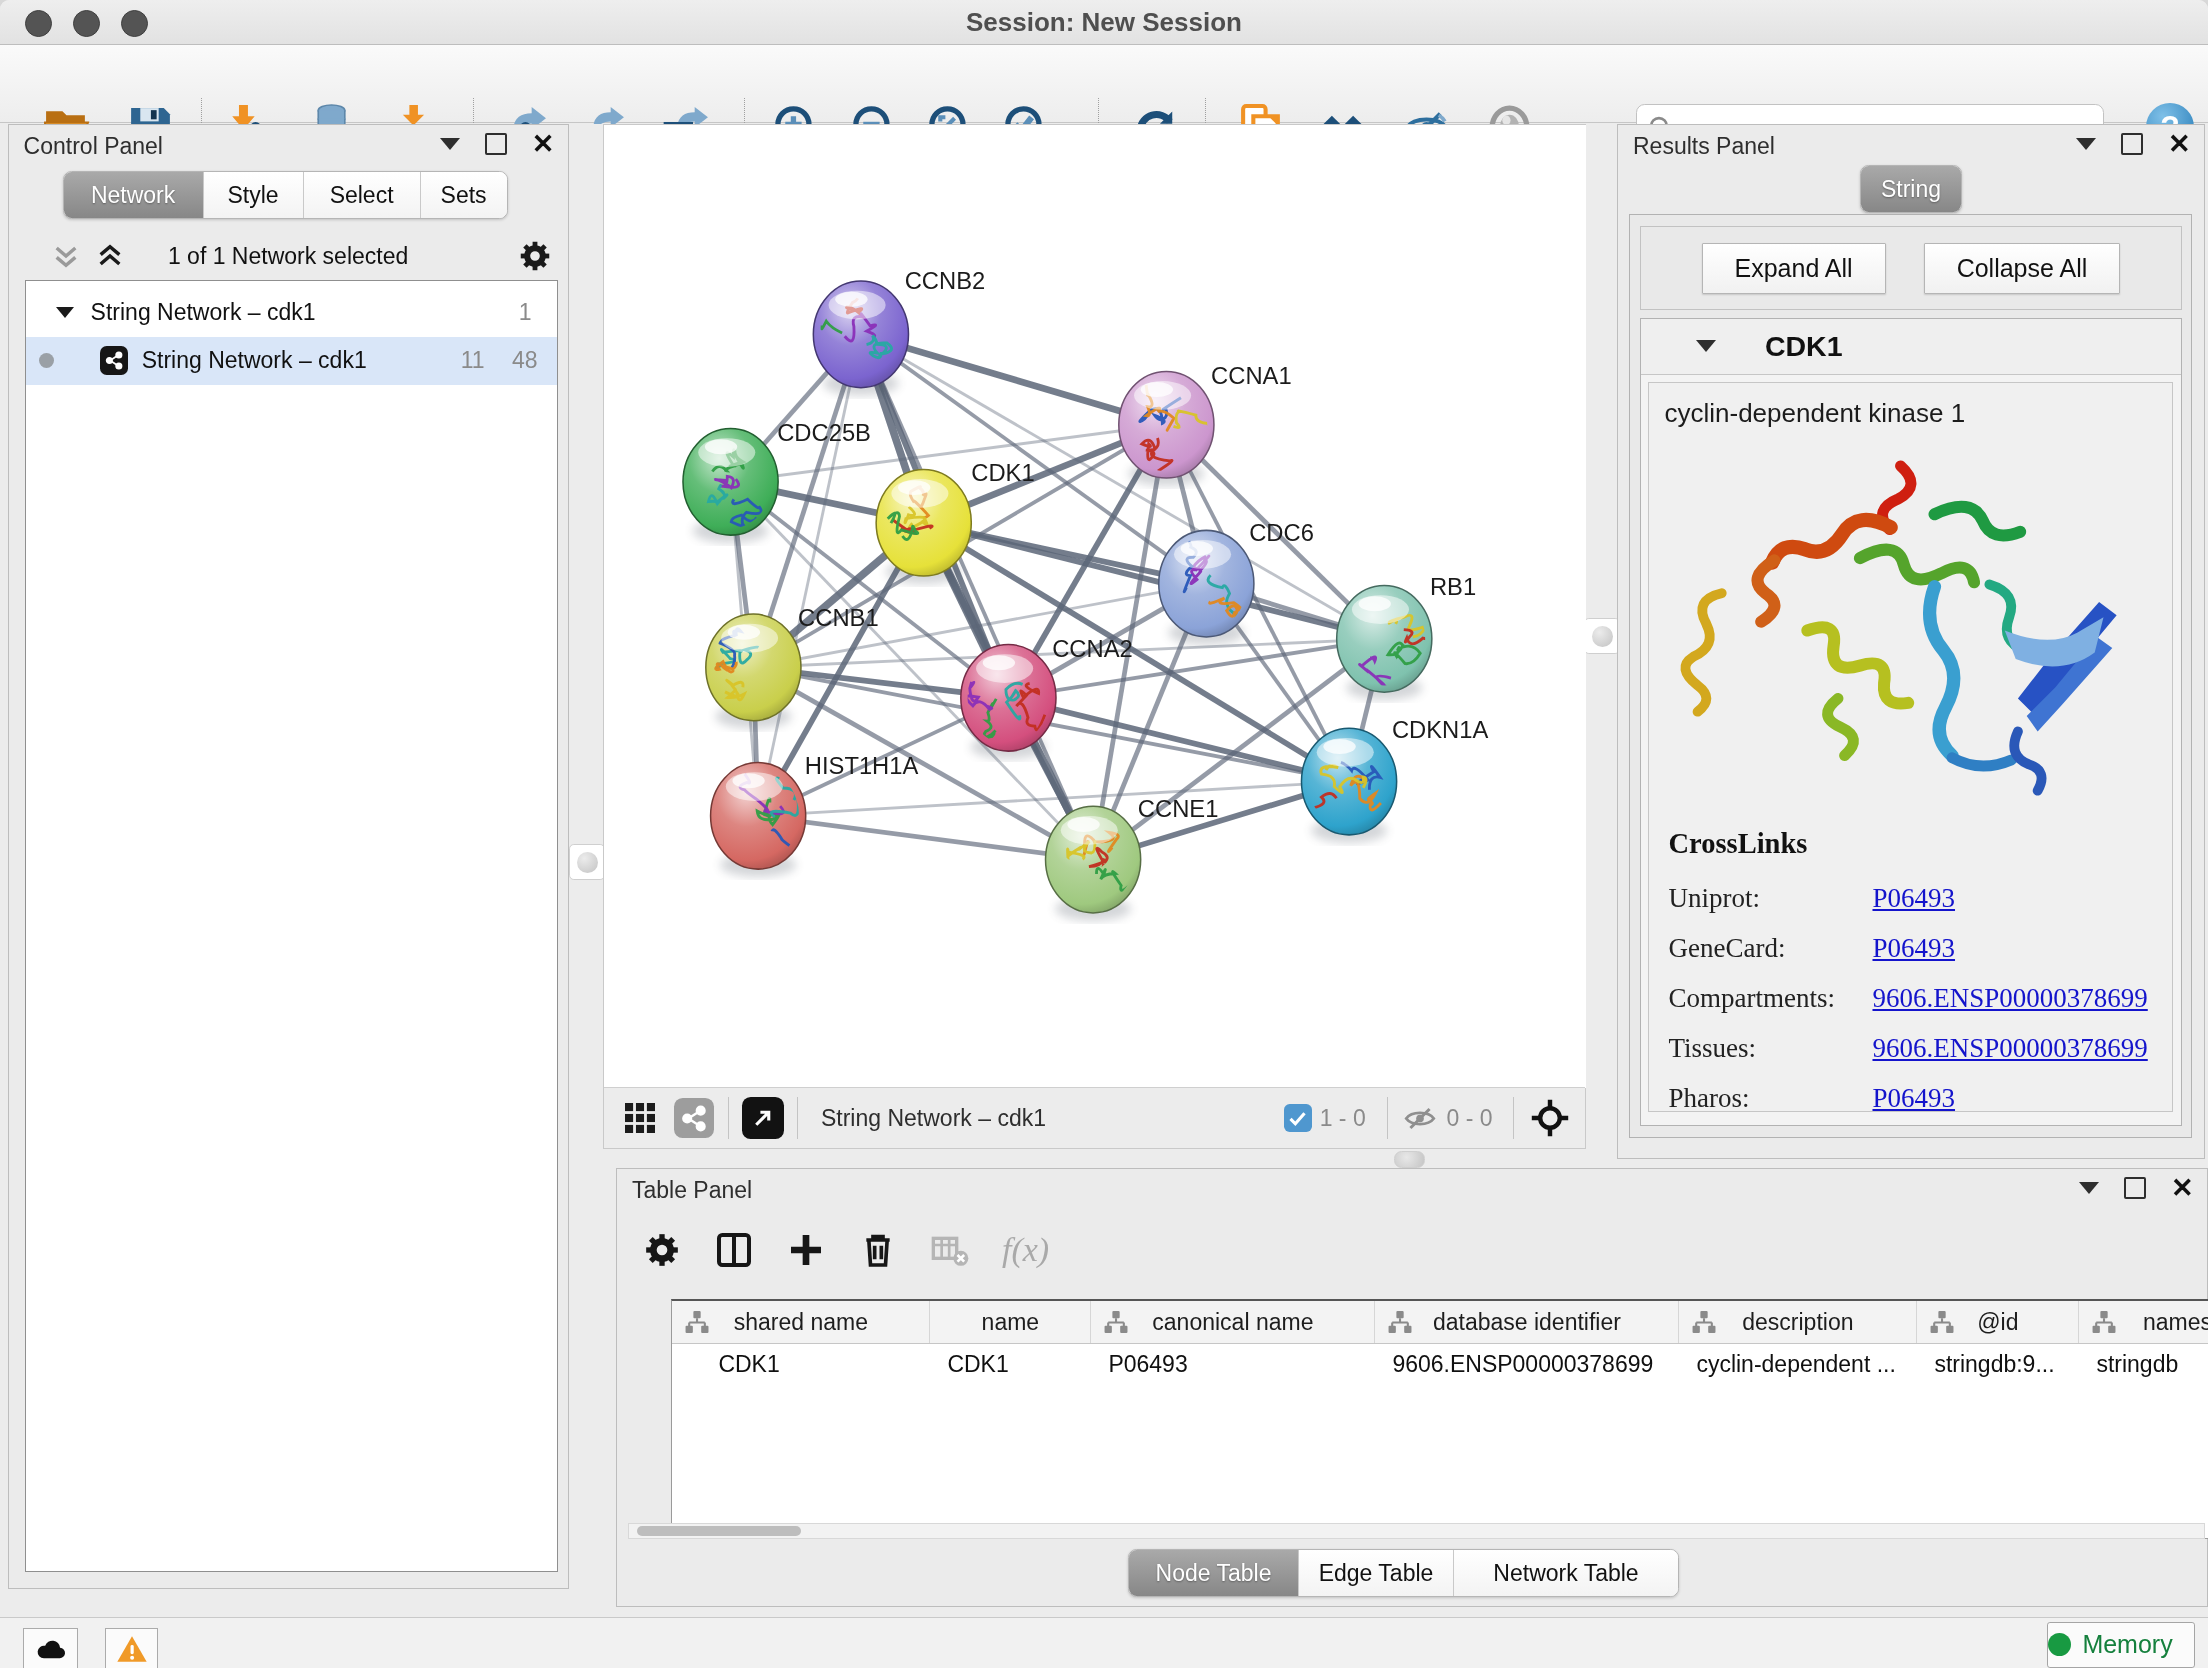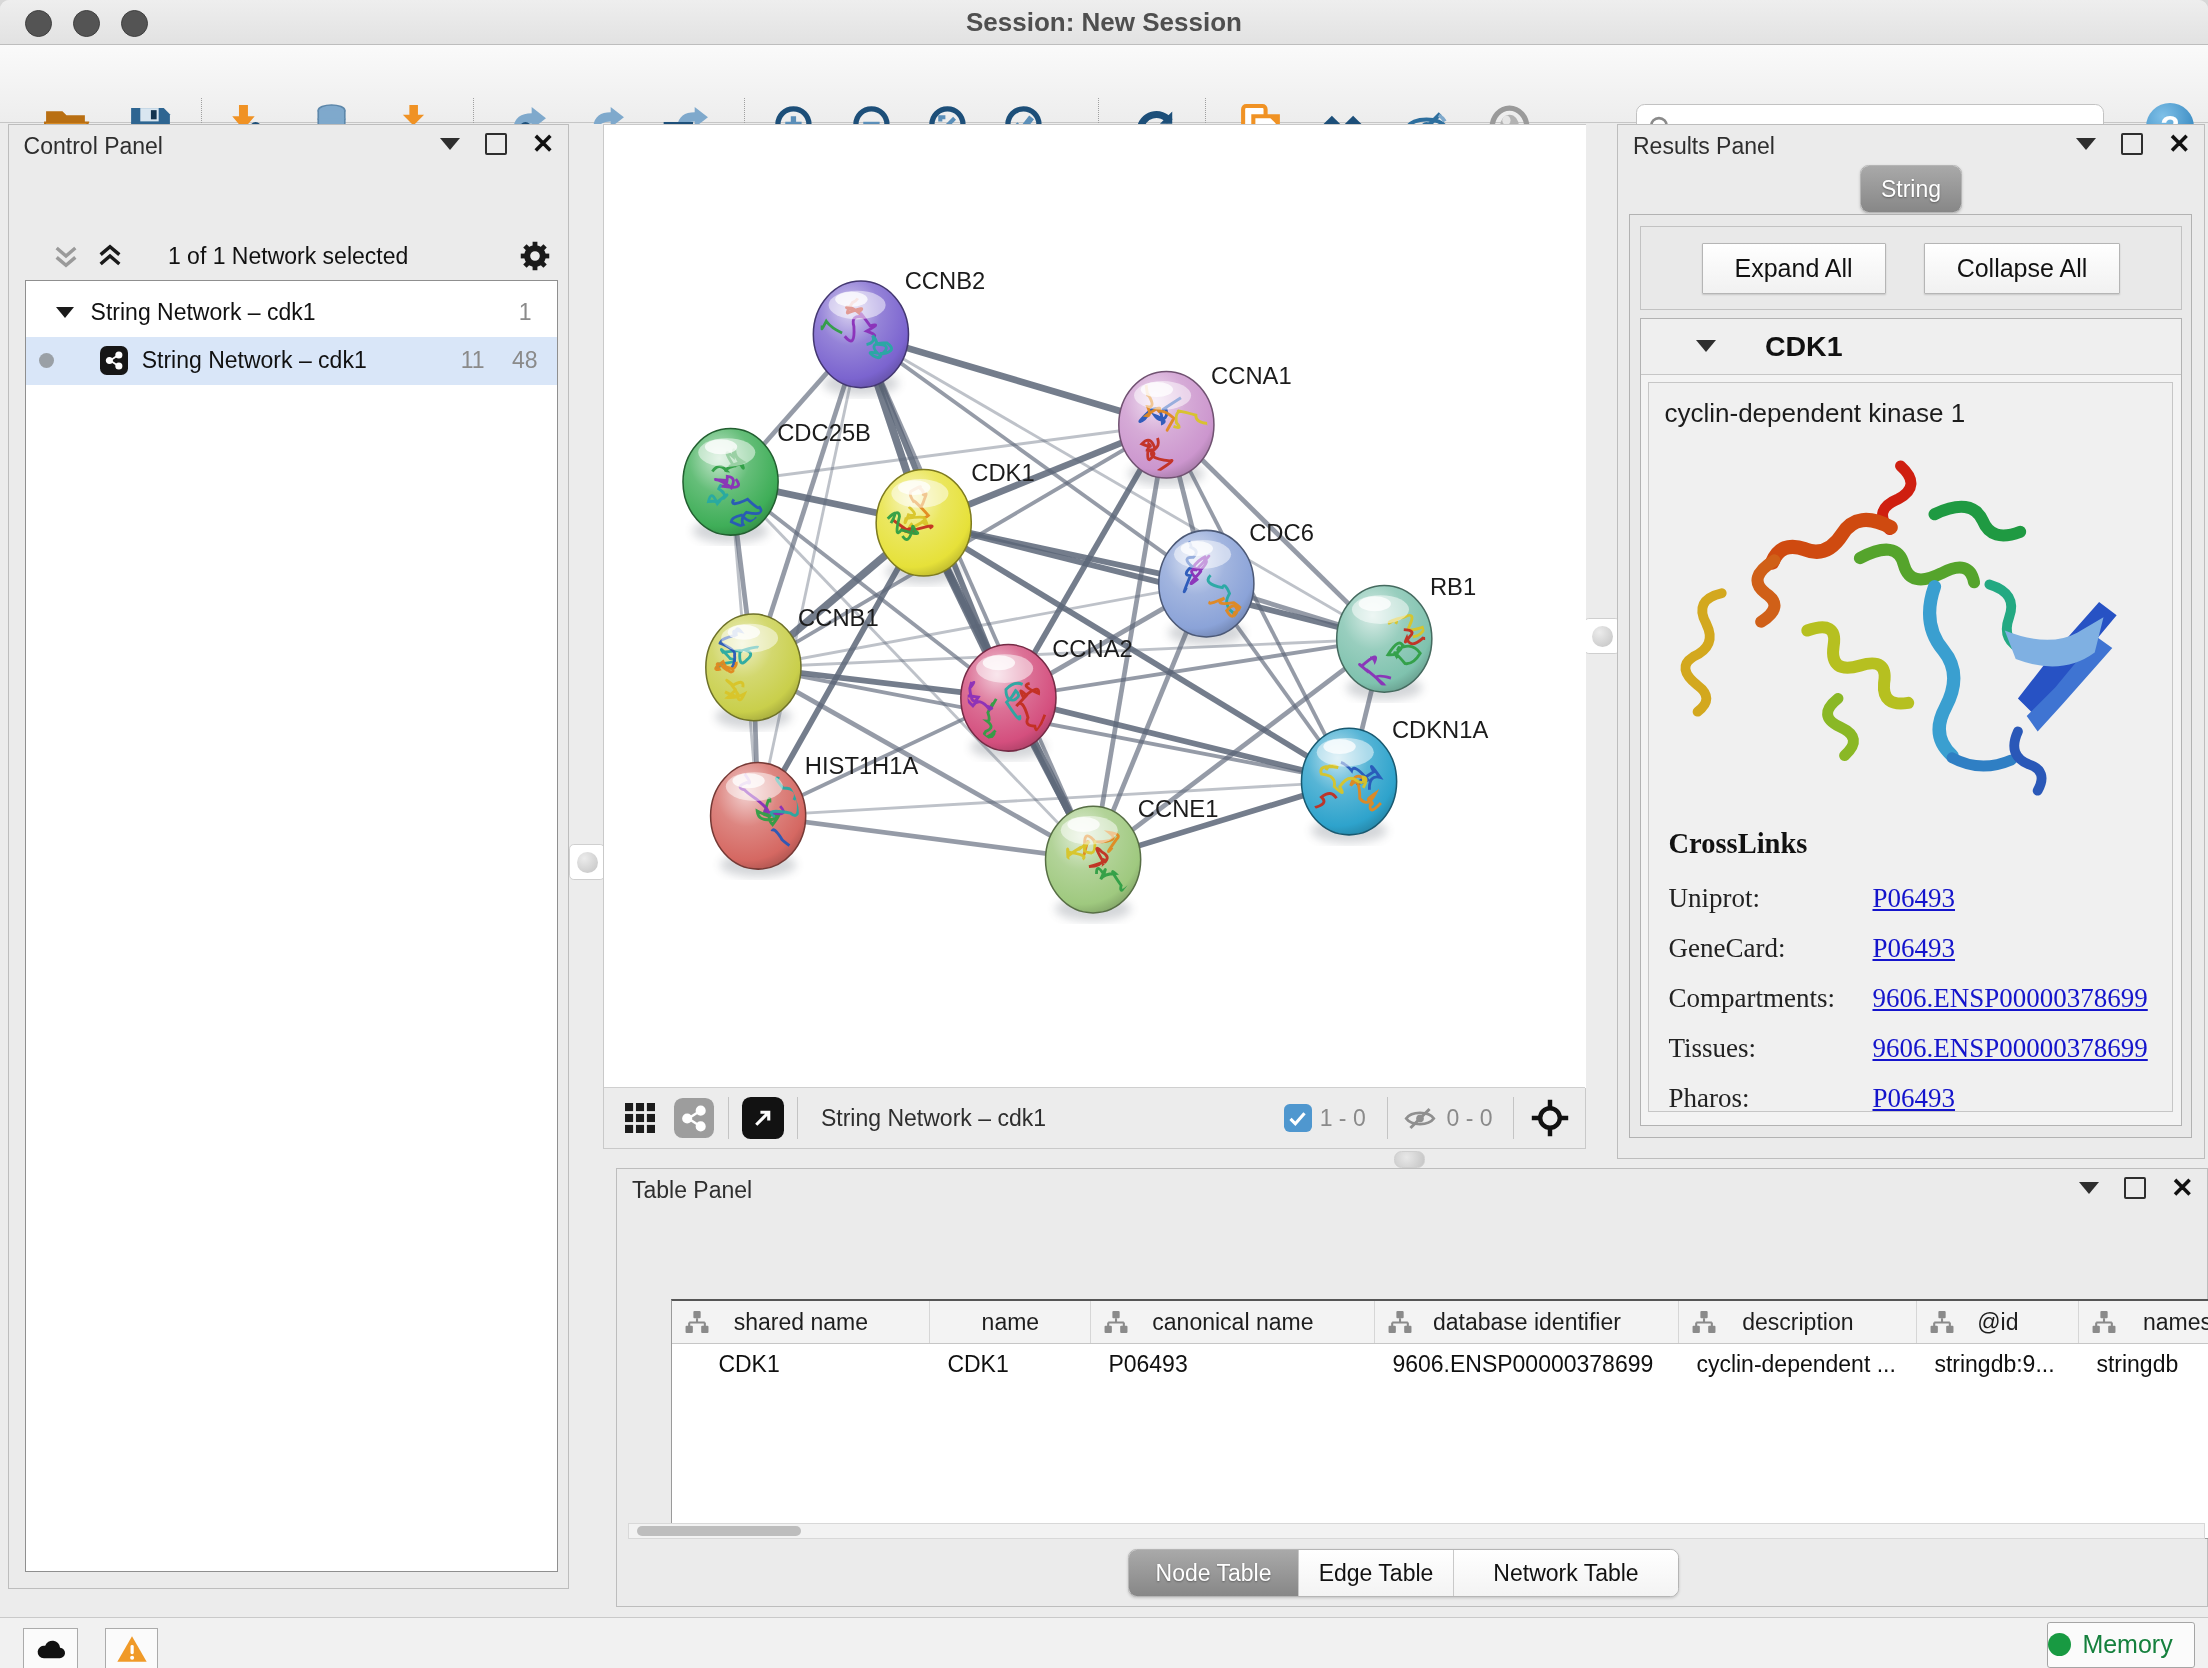--- a/index.html
+++ b/index.html
@@ -370,20 +370,26 @@
 
   <section class="panel" id="control-panel">
     <div class="phead">
       <span class="ptitle">Control Panel</span>
       <span class="pctrl" style="right:13.3px">
         <span class="tri"></span>
         <span class="floatbox"></span>
         <span class="closex">✕</span>
       </span>
     </div>
+    <div id="cp-tabs" class="seg">
+        <span class="s sel" style="width: 139px;">Network</span>
+        <span class="s" style="width: 100px;">Style</span>
+        <span class="s" style="width: 117px;">Select</span>
+        <span class="s" style="width: 87px;">Sets</span>
+      </div>
     <div class="cp-sub">
       <svg class="chev" style="left:40px" viewBox="0 0 24 24">
           <g fill="none" stroke="#9a9a9a" stroke-width="2.6">
             <path d="M5 6l7 6 7-6M5 13l7 6 7-6"></path>
           </g>
         </svg>
       <svg class="chev" style="left:84px" viewBox="0 0 24 24">
           <g fill="none" stroke="#1a1a1a" stroke-width="2.6">
             <path d="M5 18l7-6 7 6M5 11l7-6 7 6"></path>
           </g>
@@ -844,20 +850,42 @@
 
   <section class="panel" id="table-panel">
     <div class="phead">
       <span class="ptitle">Table Panel</span>
       <span class="pctrl" style="right:13.3px">
         <span class="tri"></span>
         <span class="floatbox"></span>
         <span class="closex">✕</span>
       </span>
     </div>
+    <div class="tp-tools">
+      <svg class="ticon" viewBox="0 0 24 24">
+          <use href="#sym-gear" width="24" height="24"></use>
+        </svg>
+      <svg class="ticon" viewBox="0 0 24 24">
+          <rect x="3" y="3" width="18" height="18" rx="2" fill="none" stroke="currentColor" stroke-width="2.4"></rect>
+          <line x1="12" y1="3" x2="12" y2="21" stroke="currentColor" stroke-width="2.4"></line>
+        </svg>
+      <svg class="ticon" viewBox="0 0 24 24">
+          <path d="M10 3h4v7h7v4h-7v7h-4v-7H3v-4h7z" fill="currentColor"></path>
+        </svg>
+      <svg class="ticon" viewBox="0 0 24 24">
+          <path fill="none" stroke="currentColor" stroke-width="2.2" d="M5 6h14M9 6V4h6v2M6.5 6l1 15h9l1-15M10 9.5v8M14 9.5v8"></path>
+        </svg>
+      <svg class="ticon dis" viewBox="0 0 24 24">
+          <rect x="2" y="5" width="14" height="12" fill="none" stroke="currentColor" stroke-width="2"></rect>
+          <path stroke="currentColor" stroke-width="1.6" d="M2 9h14M7 5v12M11.5 5v12"></path>
+          <circle cx="18.5" cy="17" r="4.5" fill="currentColor"></circle>
+          <path stroke="#fff" stroke-width="1.6" d="M16.5 15l4 4M20.5 15l-4 4"></path>
+        </svg>
+      <span class="tp-fx">f(x)</span>
+    </div>
     <div class="tablebox">
       <div class="thdr" id="table-header">
           <div class="th" style="width: 258px;">
             <svg viewBox="0 0 24 24">
               <use href="#sym-tree" width="24" height="24"></use>
             </svg>
             <span>shared name</span>
           </div>
           <div class="th" style="width: 161px;">
             <span>name</span>

